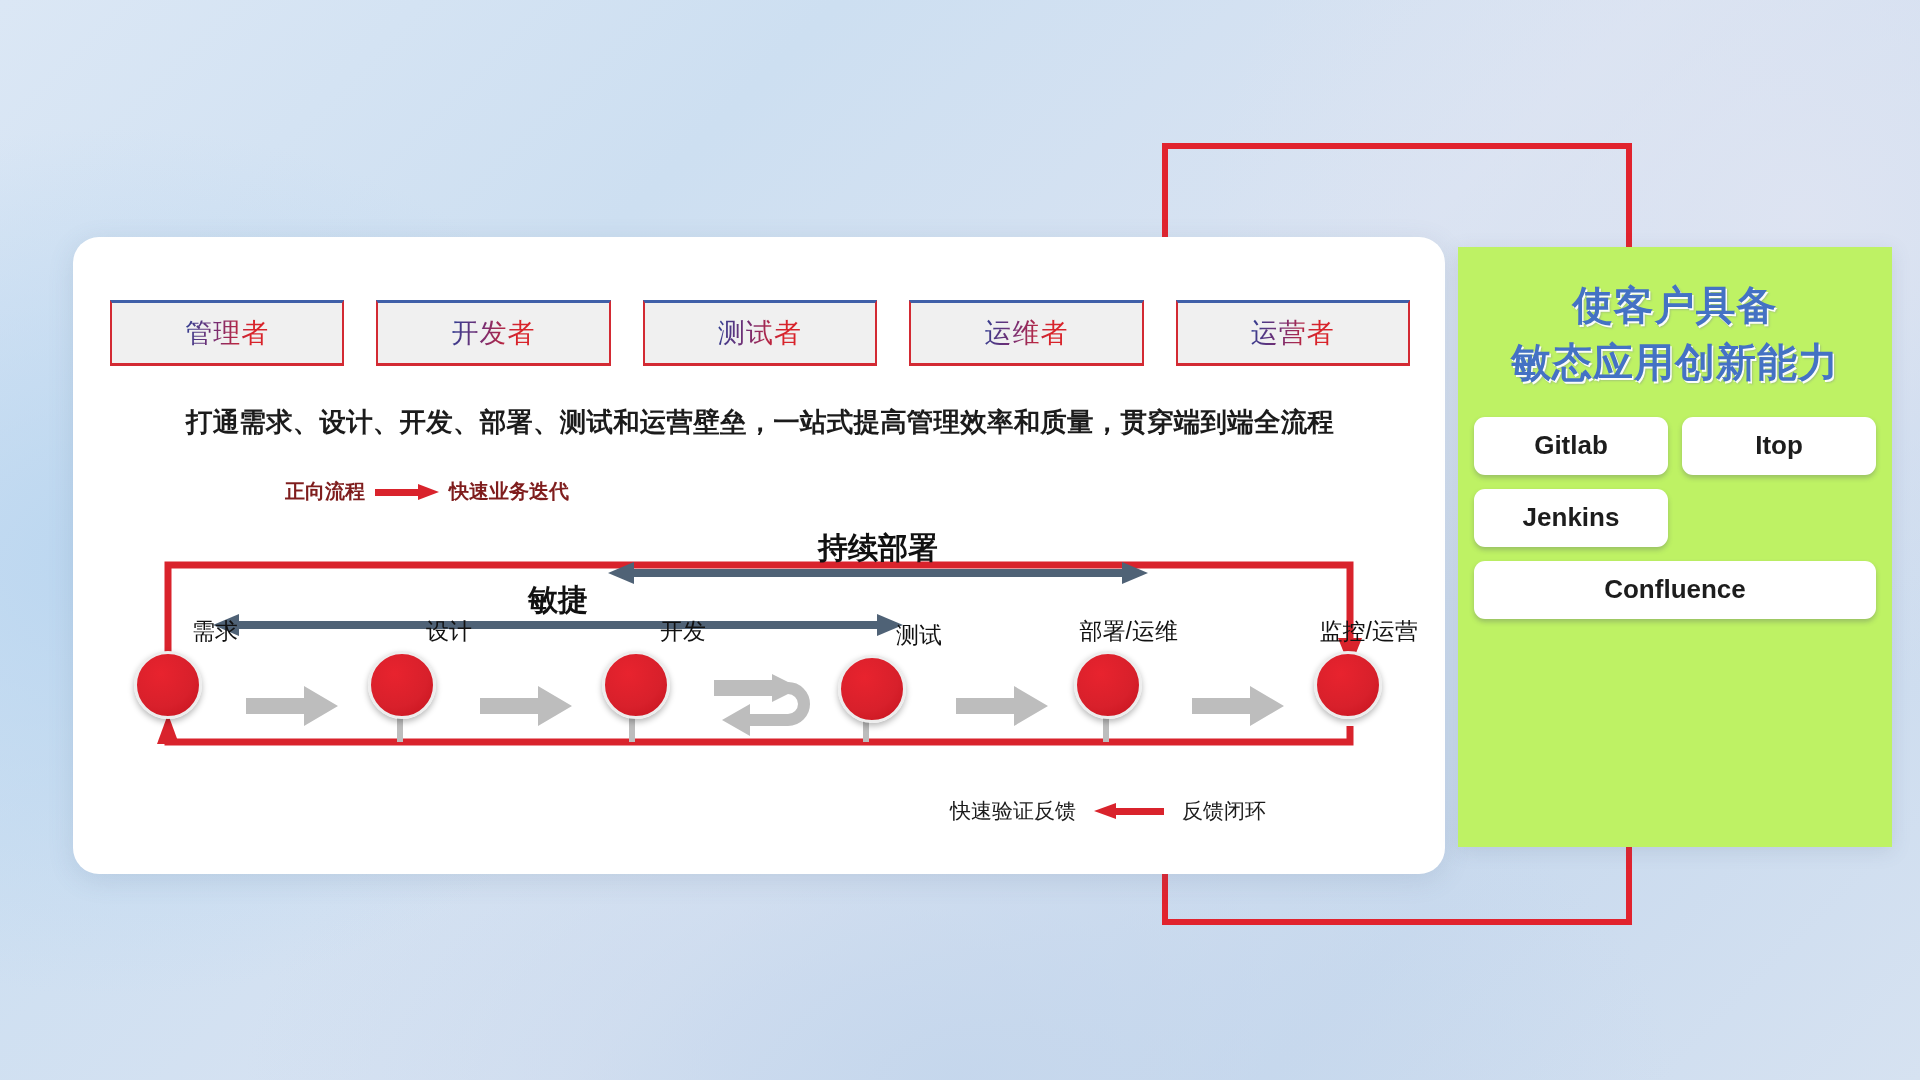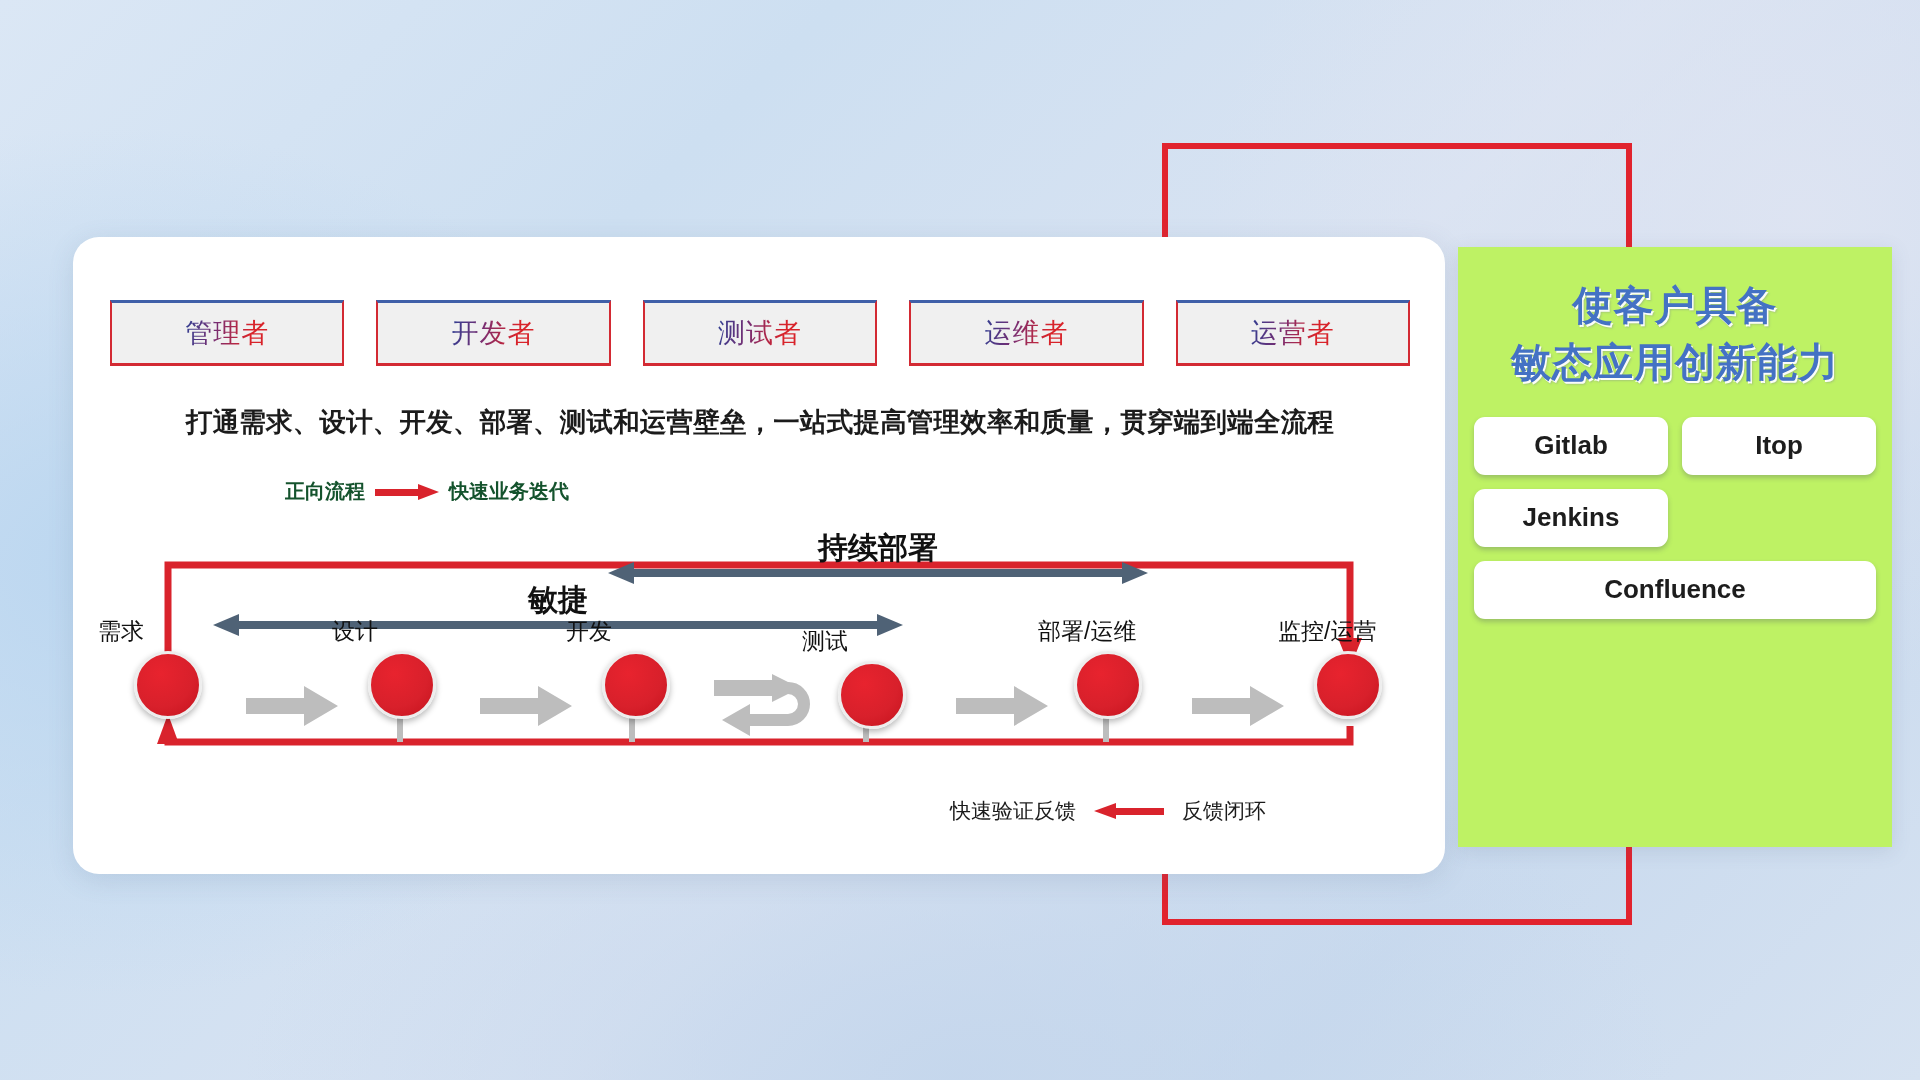--- a/index.html
+++ b/index.html
@@ -96,21 +96,21 @@
 
   
   #forward-flow {
     position: absolute;
     left: 285px; top: 478px;
     display: flex;
     align-items: center;
     gap: 10px;
     font-size: 20px;
     font-weight: bold;
-    color: #14532d;
+    color: #7f1d1d;
     white-space: nowrap;
   }
   .red-arrow-right {
     width: 64px; height: 16px;
     position: relative;
   }
   .red-arrow-right::before {
     content: "";
     position: absolute;
     left: 0; top: 5px;
@@ -176,21 +176,21 @@
 
   
   #pipeline {
     position: absolute;
     left: 110px; top: 616px;
     width: 1310px; height: 120px;
   }
   .stage {
     position: absolute;
     width: 140px;
-    text-align: left;
+    text-align: right;
   }
   .stage-label {
     font-size: 23px;
     color: #111;
     white-space: nowrap;
     margin-bottom: 4px;
   }
   .stage-dot {
     width: 68px; height: 68px;
     border-radius: 50%;
@@ -361,21 +361,21 @@
 
     <div class="gray-arrow" style="left:598px; top:58px;">
       <svg width="110" height="62" viewBox="0 0 110 62">
         <path d="M 10,10 L 62,10 A 18,18 0 0 1 62,46 L 34,46 L 34,34 L 6,52 L 34,70 L 34,58" fill="none" stroke="#bdbdbd" stroke-width="0"></path>
         <polygon points="6,6 64,6 64,0 92,14 64,28 64,22 6,22" fill="#bdbdbd"></polygon>
         <path d="M 80,14 A 16,16 0 0 1 80,46 L 34,46" fill="none" stroke="#bdbdbd" stroke-width="12"></path>
         <polygon points="42,30 42,62 14,46" fill="#bdbdbd"></polygon>
       </svg>
     </div>
 
-    <div class="stage" style="left:692px; top:10px;">
+    <div class="stage" style="left:692px; top:4px;">
       <div class="stage-label">测试</div>
       <div class="stage-dot"></div>
     </div>
 
     <div class="gray-arrow" style="left:846px;">
       <svg width="92" height="44" viewBox="0 0 92 44">
         <polygon points="0,14 58,14 58,2 92,22 58,42 58,30 0,30" fill="#bdbdbd"></polygon>
       </svg>
     </div>
 

